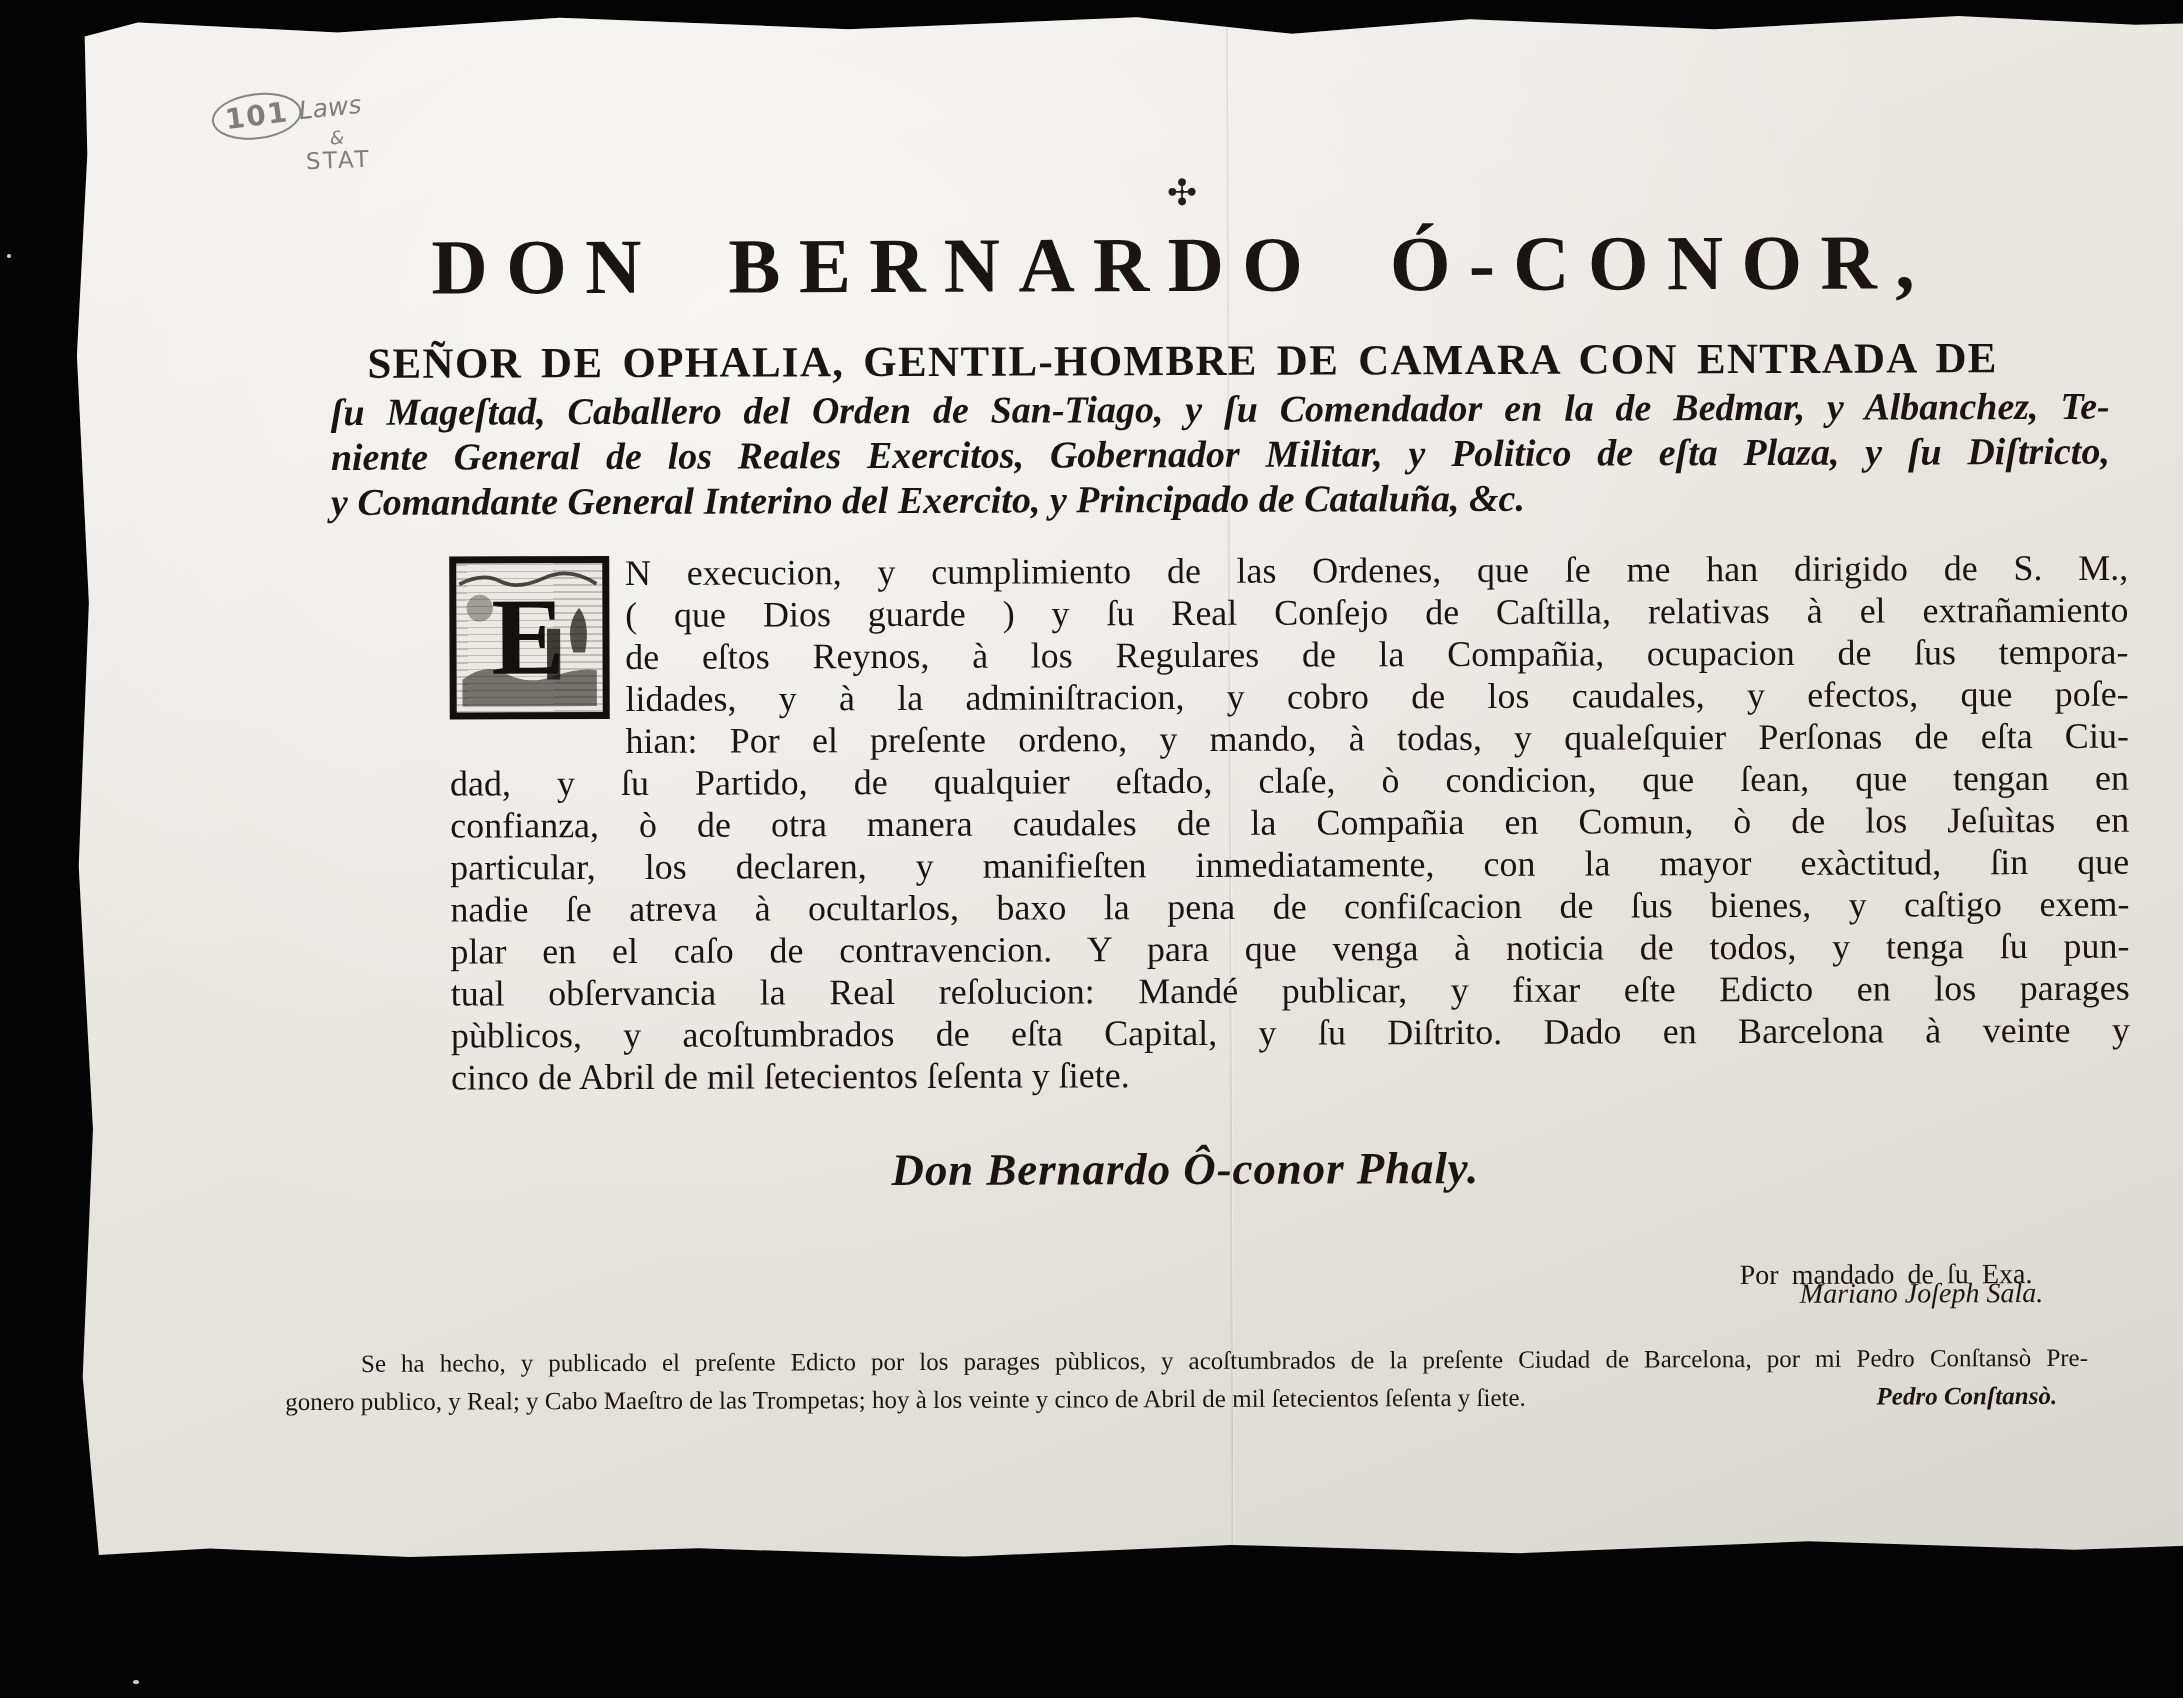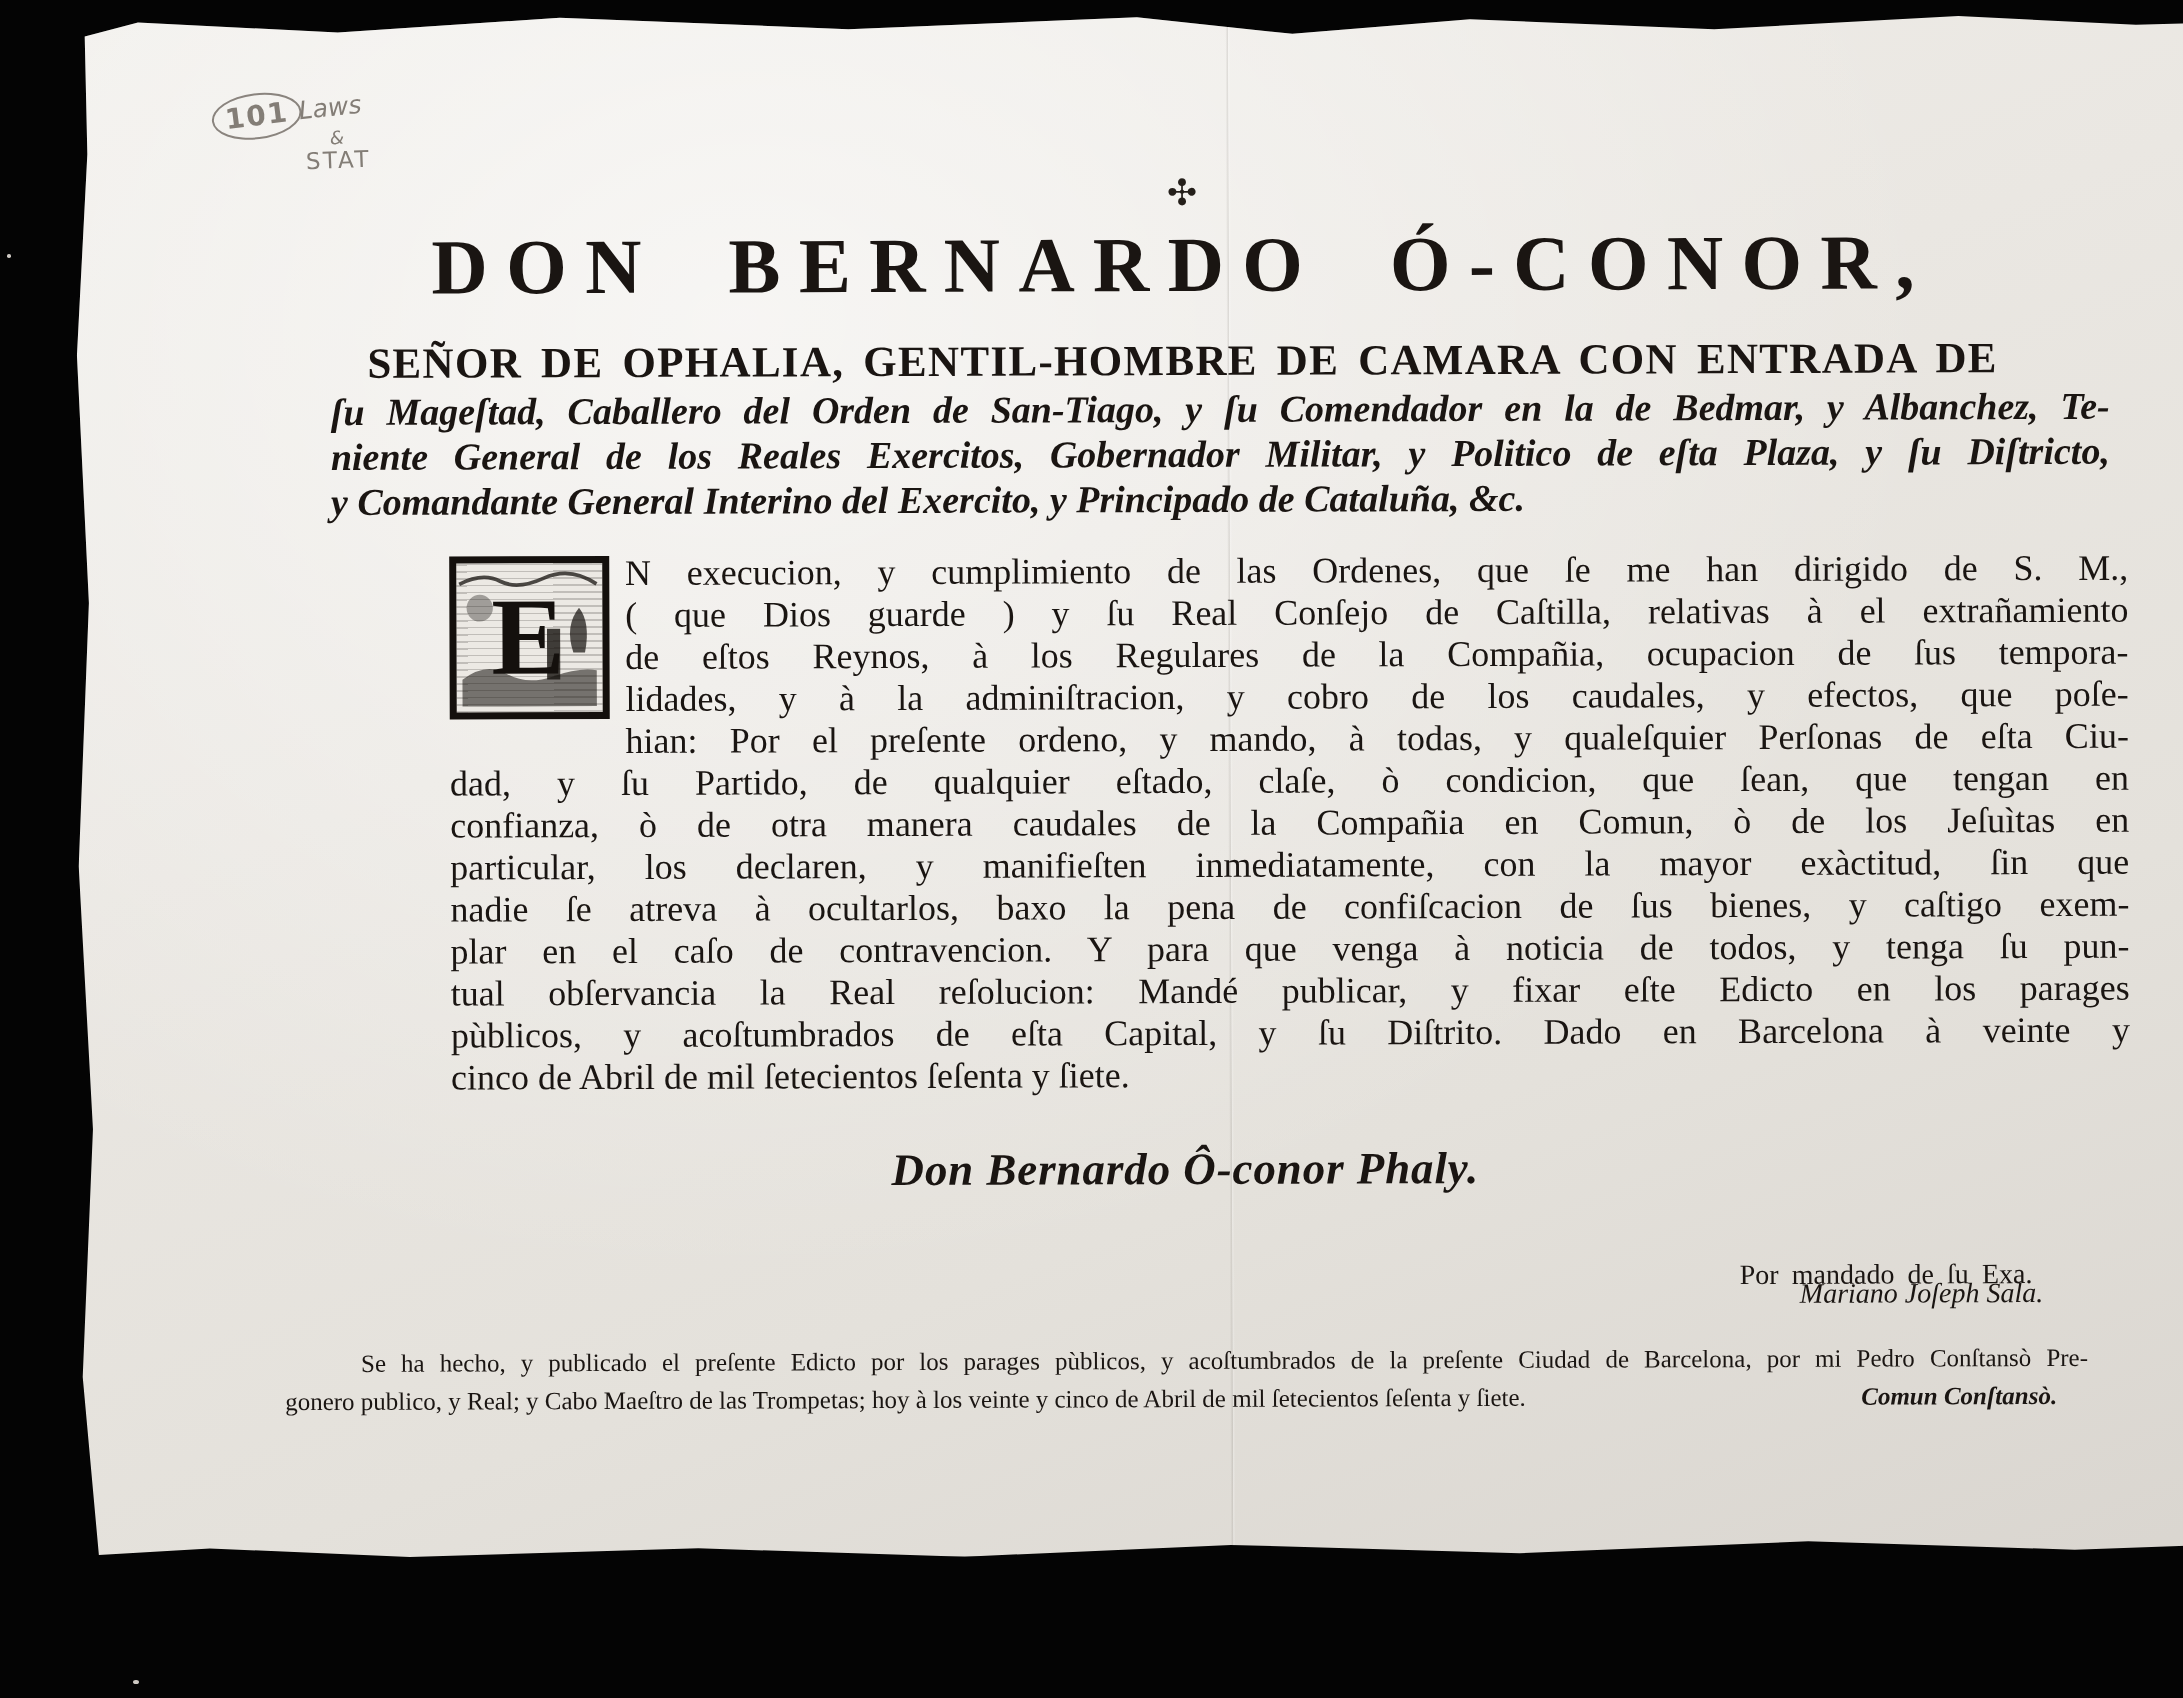--- a/index.html
+++ b/index.html
@@ -127,21 +127,21 @@
   <div class="signature">Don Bernardo Ô-conor Phaly.</div>
 
   <div class="mandate">Por mandado de ſu Exa.</div>
 
   <div class="secretary">Mariano Joſeph Sala.</div>
 
   <div class="footer">
     <div class="l1">Se ha hecho, y publicado el preſente Edicto por los parages pùblicos, y acoſtumbrados de la preſente Ciudad de Barcelona, por mi Pedro Conſtansò Pre-</div>
     <div class="l2">
       <span>gonero publico, y Real; y Cabo Maeſtro de las Trompetas; hoy à los veinte y cinco de Abril de mil ſetecientos ſeſenta y ſiete.</span>
-      <span class="crier">Comun Conſtansò.</span>
+      <span class="crier">Pedro Conſtansò.</span>
     </div>
   </div>
 
 </div>
 
 <div class="speck" style="left:133px;top:1680px;width:6.1px;height:4.4px;"></div>
 <div class="speck" style="left:7px;top:254px;width:3.5px;height:3.5px;"></div>
 
 
 </body></html>

